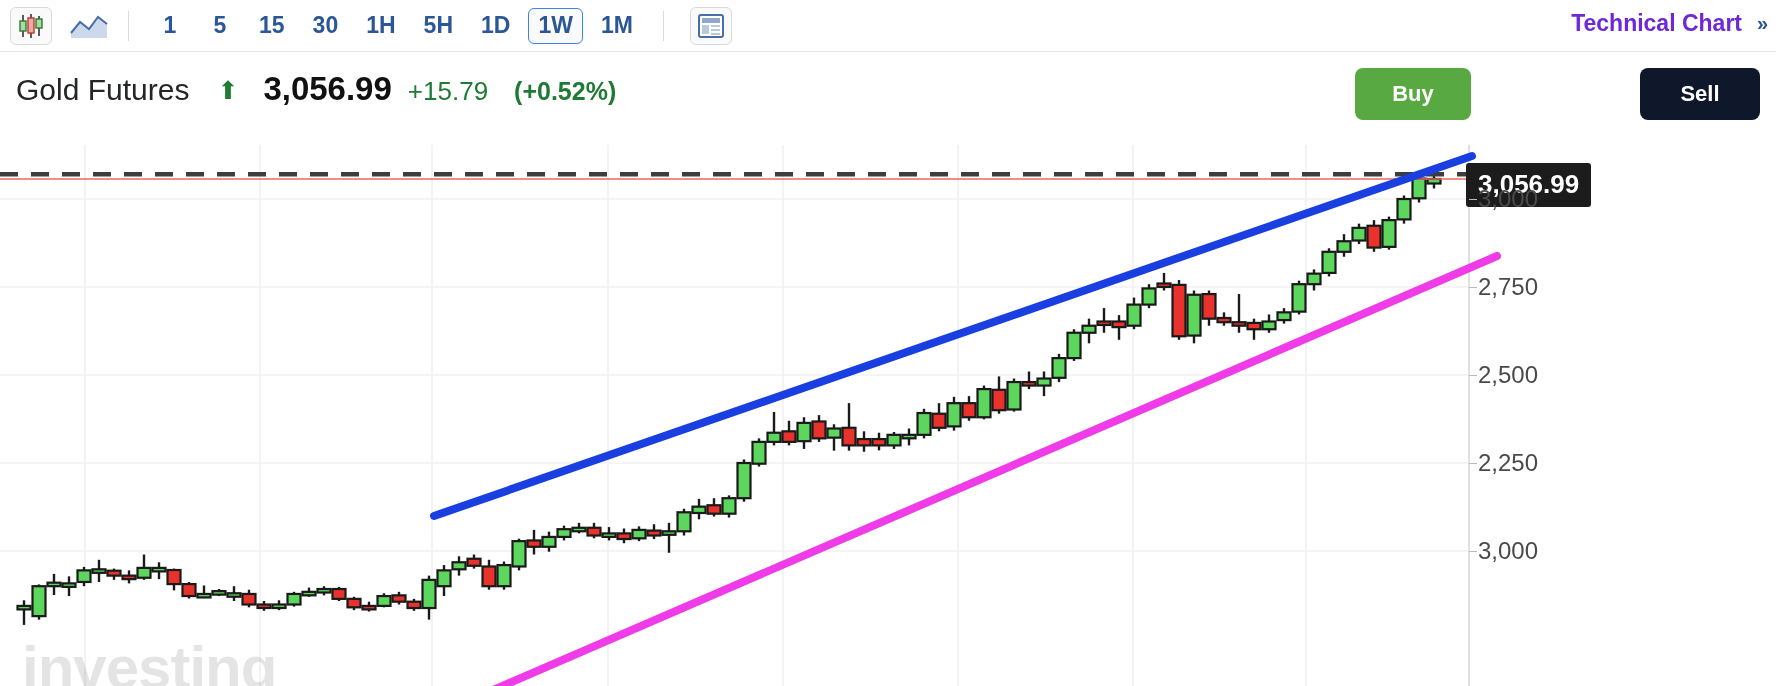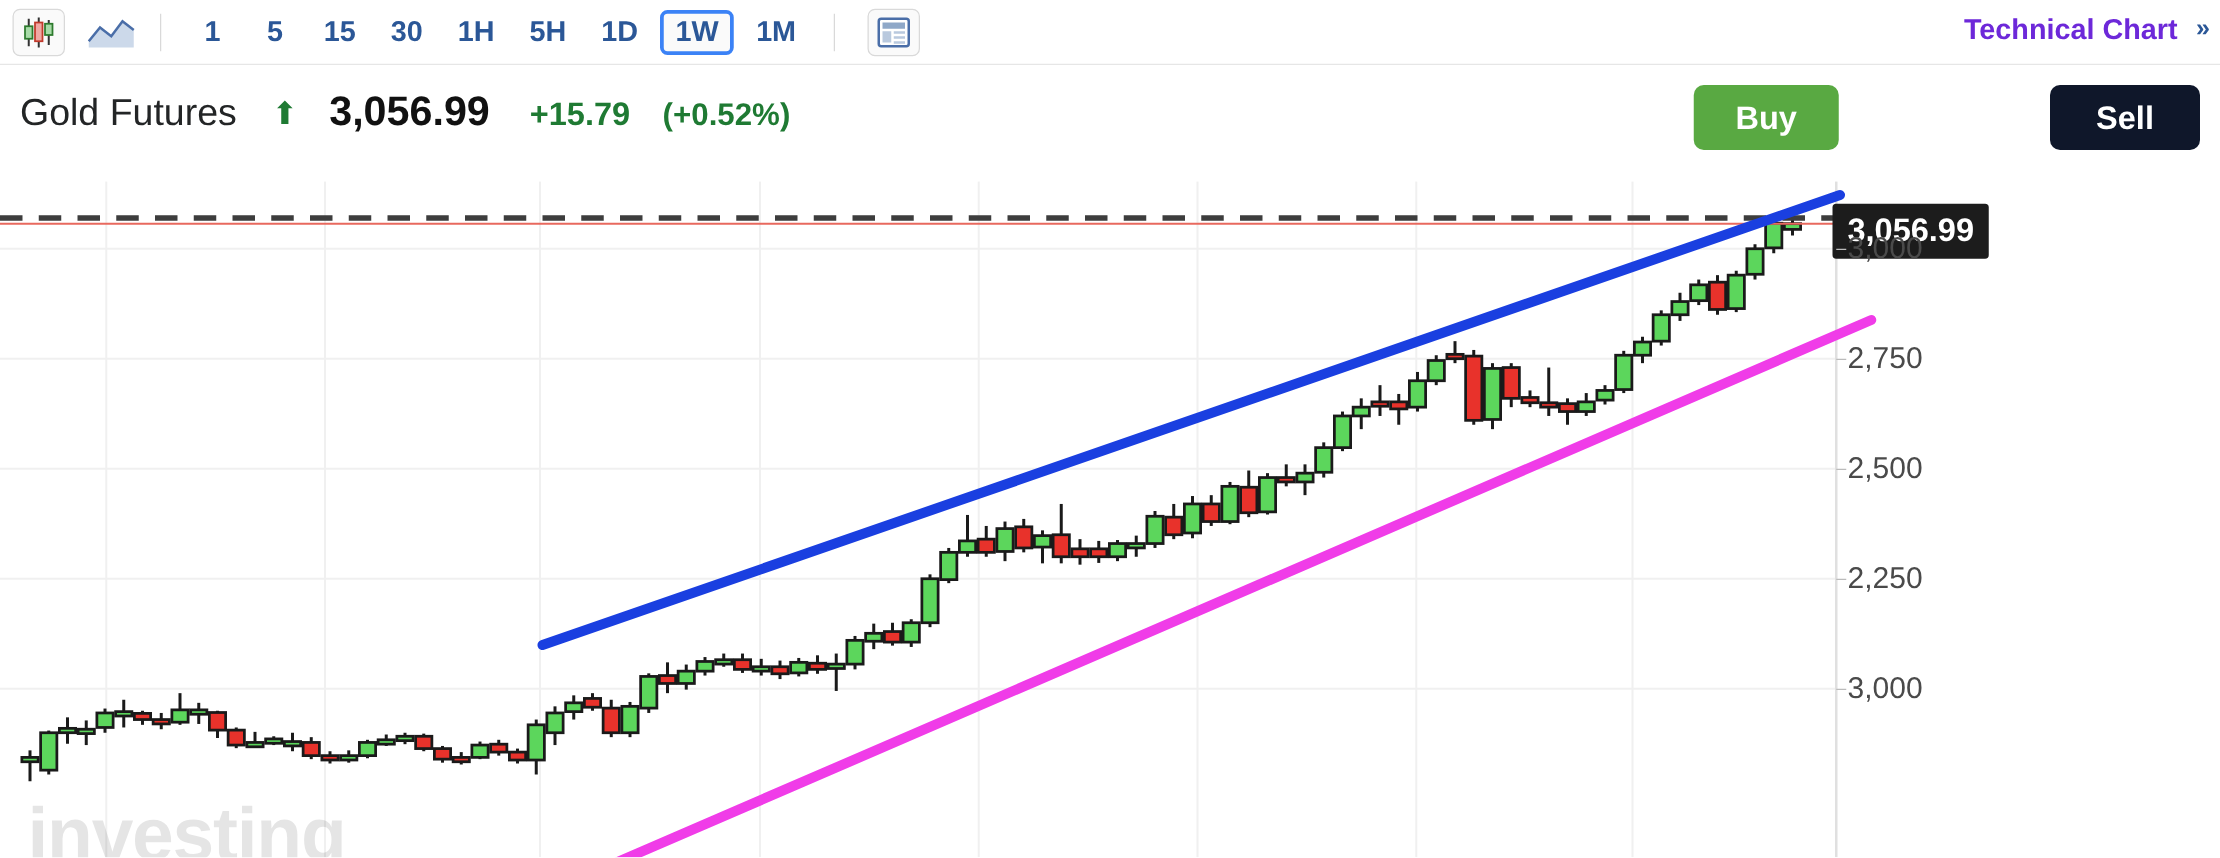--- a/index.html
+++ b/index.html
@@ -32,48 +32,48 @@
   }
   .tb-sep { width:1px; height:30px; background:#d9d9d9; margin:0 16px; }
   .tf-btn {
     min-width:42px; height:36px; padding:0 9px;
     display:flex; align-items:center; justify-content:center;
     color:#2b5797; font-size:23px; font-weight:bold;
     border-radius:6px; border:1px solid transparent;
     cursor:pointer; margin:0 4px;
     font-family:"Liberation Sans", sans-serif;
   }
-  .tf-btn.active { border:3px solid #3b82f6; background:#fafafa; }
+  .tf-btn.active { border:1px solid #3b82f6; background:#fafafa; }
   #tech-chart-link {
     position:absolute; right:34px; top:10px;
     color:#6d28d9; font-size:23px; font-weight:bold;
     cursor:pointer; white-space:nowrap;
   }
   #tech-chart-chevron {
     position:absolute; right:8px; top:12px;
     color:#2b5797; font-size:20px; font-weight:bold; cursor:pointer;
   }
 
   
   #header { position:absolute; left:0; top:52px; width:1776px; height:84px; }
   #quote-block {
     position:absolute; left:16px; top:18px;
     display:flex; align-items:baseline; gap:16px;
     white-space:nowrap;
   }
   #instrument-name { font-size:30px; color:#232526; font-weight:400; }
   #dir-arrow { font-size:25px; color:#1f7a33; margin-left:12px; position:relative; top:-1px; }
   #last-price { font-size:33px; color:#111; font-weight:bold; margin-left:9px; }
-  #change-abs { font-size:26px; color:#1f7a33; font-weight:bold; margin-left:16px; }
+  #change-abs { font-size:26px; color:#1f7a33; font-weight:normal; }
   #change-pct { font-size:25px; color:#1f7a33; font-weight:bold; margin-left:10px; }
 
   .trade-btn {
     position:absolute; top:16px; height:52px; width:116px;
     border:none; border-radius:8px; color:#fff;
-    font-size:26px; font-weight:bold; cursor:pointer;
+    font-size:22px; font-weight:bold; cursor:pointer;
     font-family:"Liberation Sans", sans-serif;
   }
   #buy-button  { right:305px; background:#59a942; }
   #sell-button { right:16px;  background:#0f172a; width:120px; }
 
   
   #chart-area { position:absolute; left:0; top:145px; width:1776px; height:541px; overflow:hidden; }
   #plot-svg { position:absolute; left:0; top:0; }
 
   #price-axis { position:absolute; left:1478px; top:0; width:298px; height:541px; }

